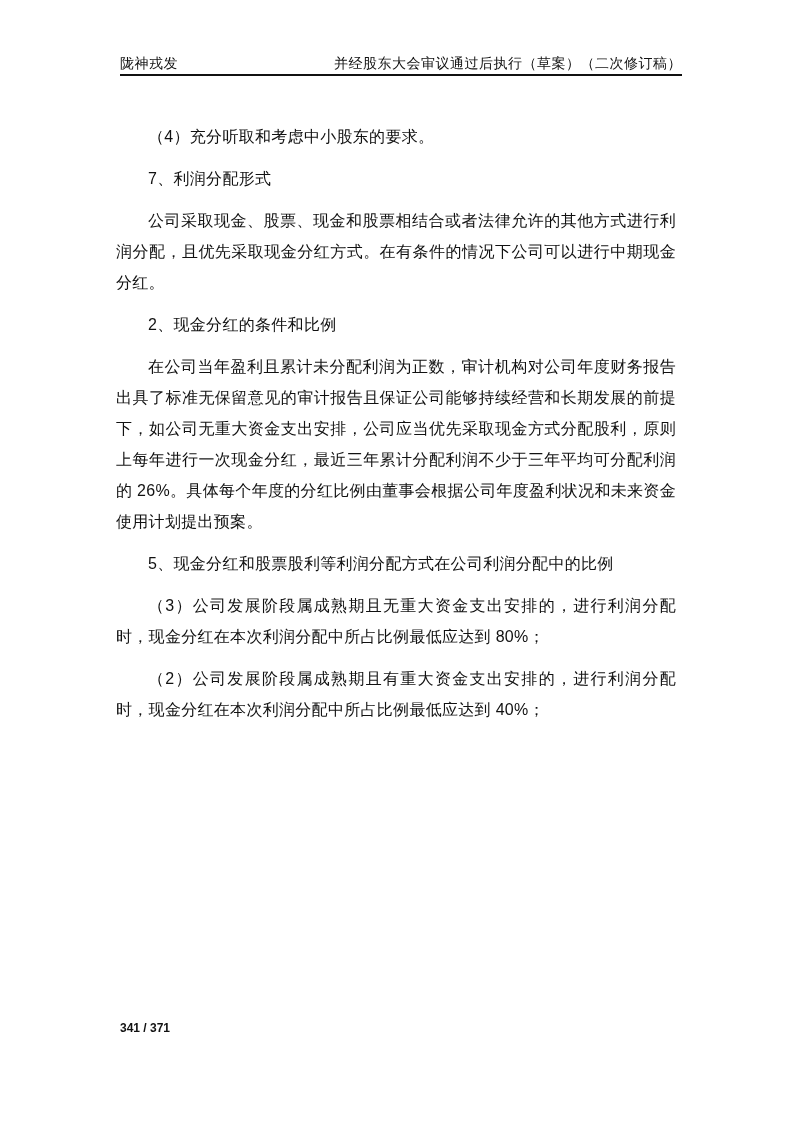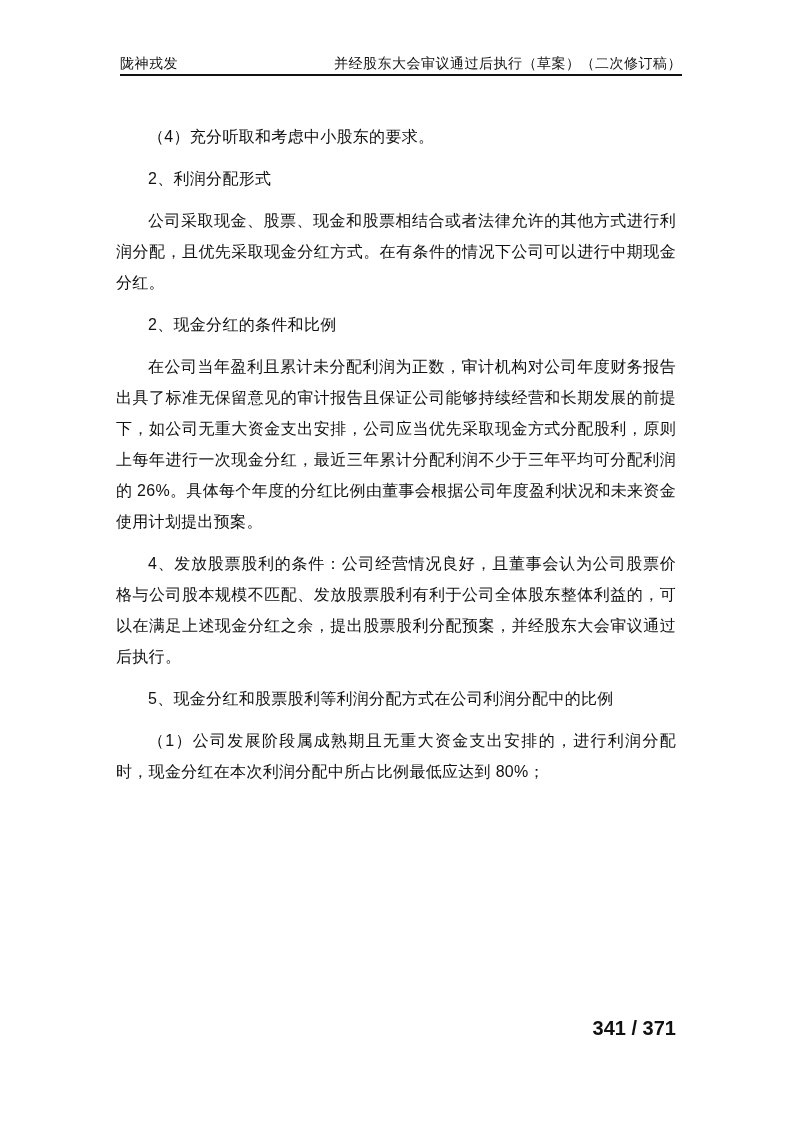--- a/index.html
+++ b/index.html
@@ -45,45 +45,44 @@
     margin: 0 0 11px 0;
     line-height: 31px;
     text-indent: 32px;
     letter-spacing: 0.3px;
   }
   .page-footer {
     position: absolute;
     top: 1020px;
     left: 120px;
     width: 556px;
-    text-align: right;
-    font-size: 20px;
+    font-size: 12px;
     font-weight: bold;
     line-height: 16px;
   }
 </style>
 </head>
 <body>
 
 <div class="page">
 
   <div class="page-header">
     <span class="header-left">陇神戎发</span>
     <span class="header-right">并经股东大会审议通过后执行（草案）（二次修订稿）</span>
   </div>
 
   <div class="document-body">
 
   <p>（4）充分听取和考虑中小股东的要求。</p>
-      <p>2、利润分配形式</p>
+      <p>7、利润分配形式</p>
       <p>公司采取现金、股票、现金和股票相结合或者法律允许的其他方式进行利润分配，且优先采取现金分红方式。在有条件的情况下公司可以进行中期现金分红。</p>
       <p>2、现金分红的条件和比例</p>
       <p>在公司当年盈利且累计未分配利润为正数，审计机构对公司年度财务报告出具了标准无保留意见的审计报告且保证公司能够持续经营和长期发展的前提下，如公司无重大资金支出安排，公司应当优先采取现金方式分配股利，原则上每年进行一次现金分红，最近三年累计分配利润不少于三年平均可分配利润的 26%。具体每个年度的分红比例由董事会根据公司年度盈利状况和未来资金使用计划提出预案。</p>
-      <p>4、发放股票股利的条件：公司经营情况良好，且董事会认为公司股票价格与公司股本规模不匹配、发放股票股利有利于公司全体股东整体利益的，可以在满足上述现金分红之余，提出股票股利分配预案，并经股东大会审议通过后执行。</p>
       <p>5、现金分红和股票股利等利润分配方式在公司利润分配中的比例</p>
-      <p>（1）公司发展阶段属成熟期且无重大资金支出安排的，进行利润分配时，现金分红在本次利润分配中所占比例最低应达到 80%；</p>
+      <p>（3）公司发展阶段属成熟期且无重大资金支出安排的，进行利润分配时，现金分红在本次利润分配中所占比例最低应达到 80%；</p>
+      <p>（2）公司发展阶段属成熟期且有重大资金支出安排的，进行利润分配时，现金分红在本次利润分配中所占比例最低应达到 40%；</p>
     </div>
 
   <div class="page-footer">
     <span>341 / 371</span>
   </div>
 
 </div>
 
 </body></html>

